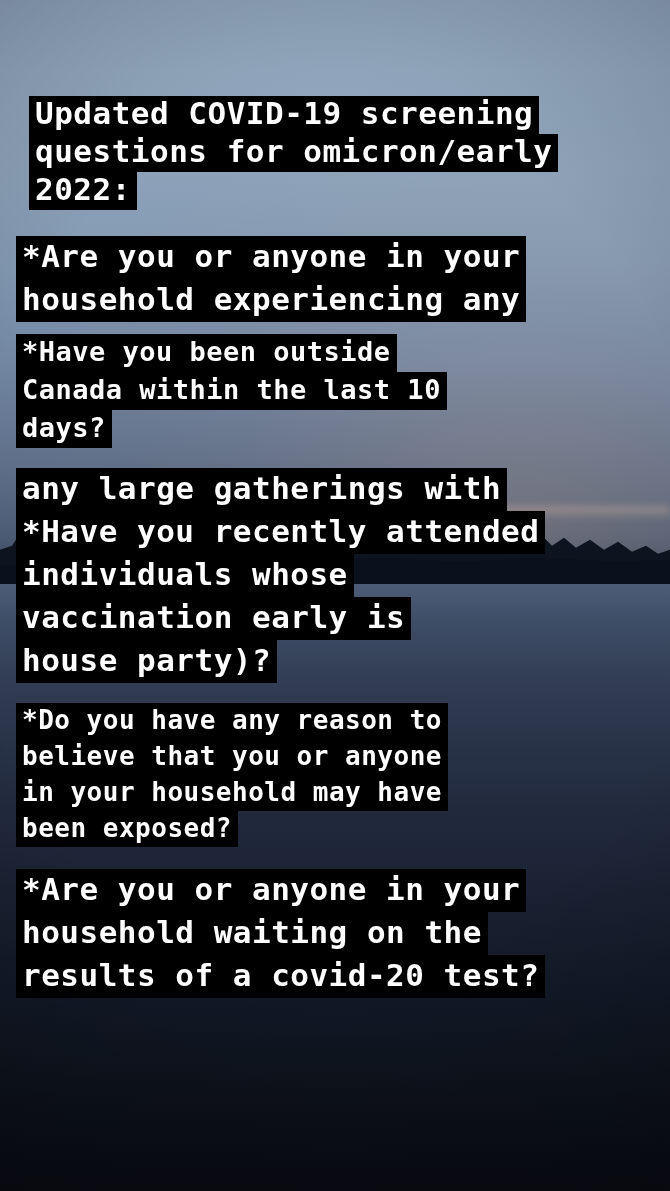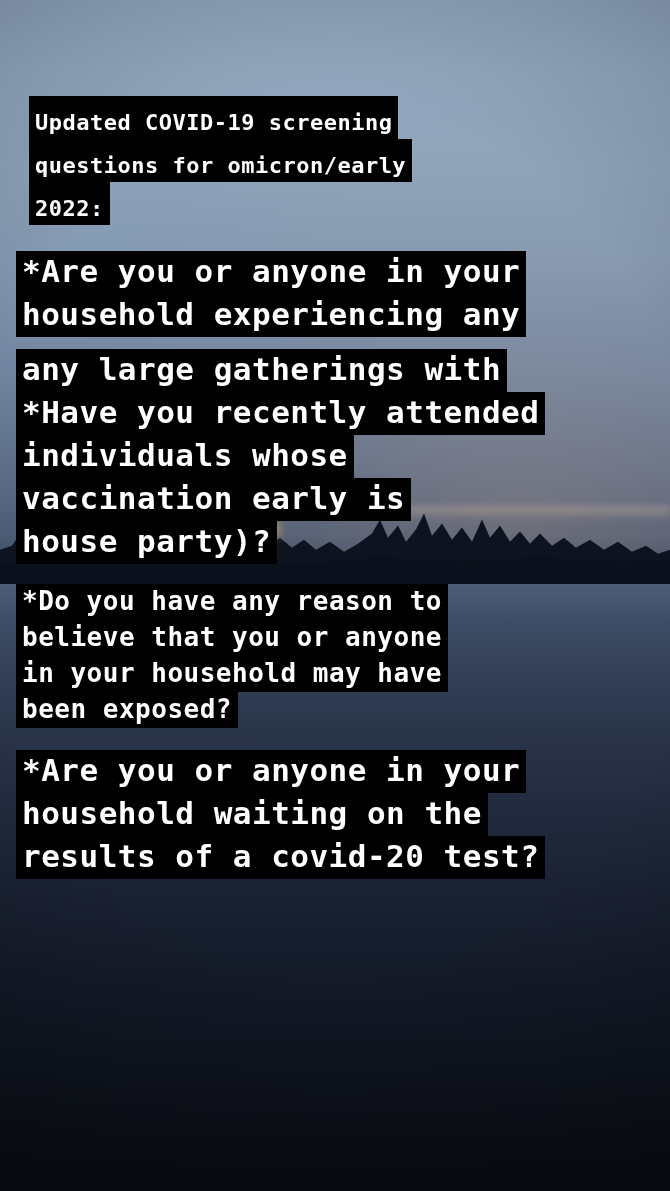--- a/index.html
+++ b/index.html
@@ -115,23 +115,23 @@
     padding: 2px 6px 4px 6px;
     background: #000;
     color: #ffffff;
     white-space: pre;
     letter-spacing: 0.5px;
     font-weight: bold;
   }
   .center .tl { margin-left: auto; margin-right: auto; }
 
   .title .tl {
-    font-size: 22px;
+    font-size: 31px;
     letter-spacing: 0.5px;
-    padding: 16px 6px 5px 6px;
+    padding: 2px 6px 5px 6px;
     margin-left: 13px;
   }
   .q-lg .tl { font-size: 31px; padding: 2px 6px 5px 6px; }
   .q-md .tl { font-size: 27px; padding: 2px 6px 5px 6px; }
   .q-sm .tl { font-size: 26px; padding: 2px 6px 4px 6px; }
 
   .title { margin-bottom: 26px; }
   .b2 { margin-bottom: 12px; }
   .b3 { margin-bottom: 20px; }
   .b4 { margin-bottom: 20px; }
@@ -169,20 +169,25 @@
       <div class="line-wrap">
         <div class="tl">2022:</div>
       </div>
     </div>
 
     <div class="block b2 q-lg">
       <div class="tl">*Are you or anyone in your</div>
       <div class="tl">household experiencing any</div>
     </div>
 
+    <div class="block b3 q-md">
+      <div class="tl">*Have you been outside</div>
+      <div class="tl">Canada within the last 10</div>
+      <div class="tl">days?</div>
+    </div>
 
     <div class="block b4 q-lg">
       <div class="tl">any large gatherings with</div>
       <div class="tl">*Have you recently attended</div>
       <div class="tl">individuals whose</div>
       <div class="tl">vaccination early is</div>
       <div class="tl">house party)?</div>
     </div>
 
     <div class="block b5 q-sm">

